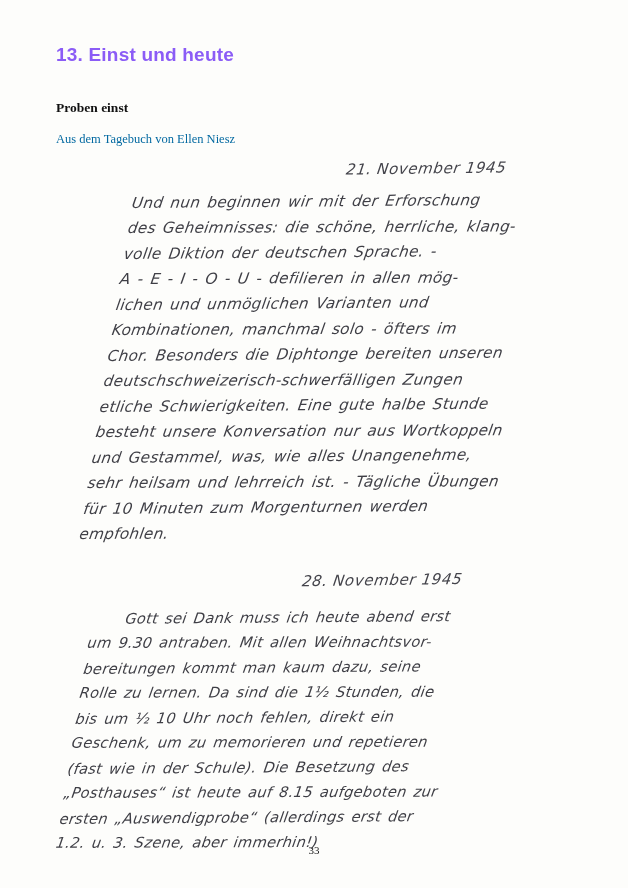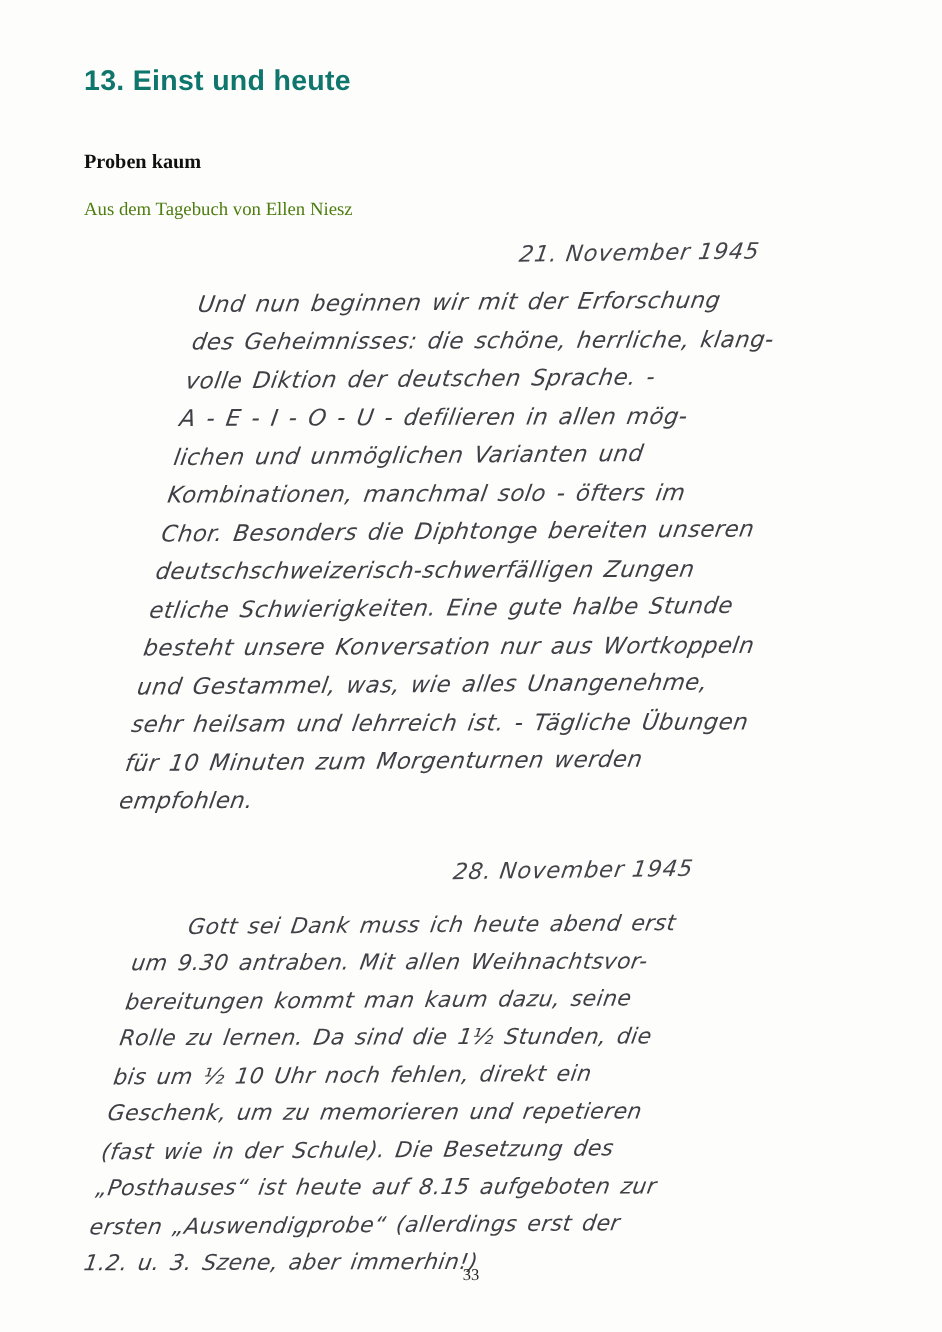--- a/index.html
+++ b/index.html
@@ -27,34 +27,34 @@
     left: 56px;
     top: 44px;
     width: 516px;
   }
   .chapter-title {
     font-family: "Liberation Sans", sans-serif;
     font-weight: bold;
     font-size: 19px;
     letter-spacing: 0.2px;
     margin: 0 0 34px 0;
-    color: #0f766e;
+    color: #8b5cf6;
   }
   .section-head {
     font-family: "Liberation Serif", serif;
     font-weight: bold;
     font-size: 13.5px;
     margin: 0 0 16px 0;
     color: #111;
   }
   .source-line {
     font-family: "Liberation Serif", serif;
     font-size: 12.5px;
     margin: 0 0 8px 0;
-    color: #4d7c0f;
+    color: #0369a1;
   }
 
   
   .hand {
     font-family: "DejaVu Sans", sans-serif;
     color: #2b2b33;
     font-style: italic;
   }
   .hw-date {
     text-align: right;
@@ -111,21 +111,21 @@
   }
 </style>
 </head>
 <body>
 
 <div class="page">
   <div class="content">
 
     <h1 class="chapter-title">13. Einst und heute</h1>
 
-    <h2 class="section-head">Proben kaum</h2>
+    <h2 class="section-head">Proben einst</h2>
 
     <p class="source-line">Aus dem Tagebuch von Ellen Niesz</p>
 
     <div class="hand hw-date">21. November 1945</div>
     <div class="hand hw-para entry-1">
       <span class="ln">Und nun beginnen wir mit der Erforschung</span>
       <span class="ln">des Geheimnisses: die schöne, herrliche, klang-</span>
       <span class="ln">volle Diktion der deutschen Sprache. -</span>
       <span class="ln">A - E - I - O - U - defilieren in allen mög-</span>
       <span class="ln">lichen und unmöglichen Varianten und</span>

